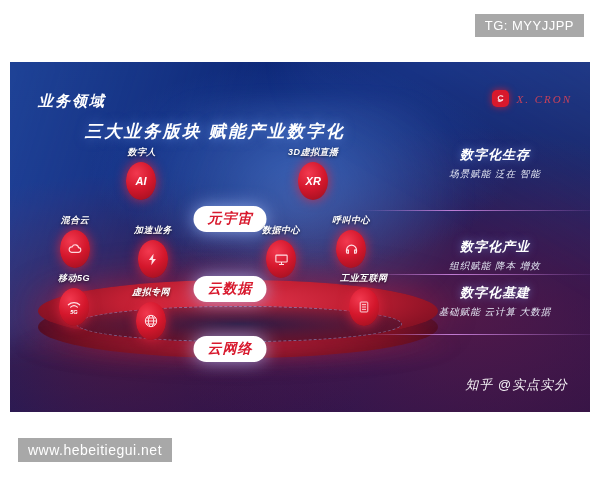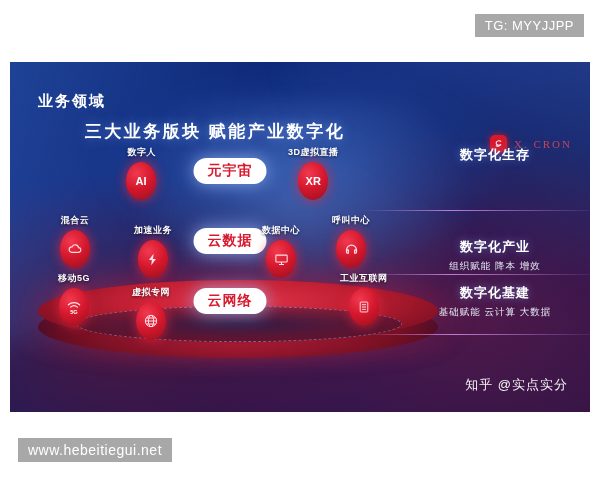--- a/index.html
+++ b/index.html
@@ -20,20 +20,21 @@
 
   
   #poster{
     position:absolute;left:10px;top:62px;width:580px;height:350px;
     overflow:hidden;
     background:
       radial-gradient(ellipse 300px 150px at 50% 30%, rgba(30,70,160,.85) 0%, rgba(13,32,92,0) 70%),
       radial-gradient(ellipse 420px 260px at 78% 72%, rgba(96,26,70,.75) 0%, rgba(13,25,70,0) 72%),
       radial-gradient(ellipse 380px 230px at 18% 78%, rgba(120,18,40,.55) 0%, rgba(12,24,68,0) 70%),
       linear-gradient(160deg,#0d2a78 0%,#10297a 28%,#121f63 55%,#241551 78%,#2b1346 100%);
+    font-style: italic;
   }
   
   .beam{position:absolute;pointer-events:none;}
   #beam-a{left:-60px;top:-40px;width:420px;height:300px;
     background:linear-gradient(115deg,rgba(90,150,255,.30),rgba(90,150,255,0) 62%);
     transform:rotate(-8deg);filter:blur(14px);}
   #beam-b{right:-80px;top:-50px;width:380px;height:280px;
     background:linear-gradient(210deg,rgba(120,170,255,.22),rgba(120,170,255,0) 65%);
     filter:blur(16px);}
   #beam-c{left:120px;top:40px;width:340px;height:240px;
@@ -51,21 +52,21 @@
     font-size:15px;font-weight:bold;letter-spacing:2px;z-index:20;
   }
   #main-title{
     position:absolute;left:0;right:0;top:58px;text-align:center;
     color:#ffffff;font-size:17px;font-weight:bold;letter-spacing:2.5px;
     z-index:20;text-shadow:0 0 12px rgba(120,170,255,.6);
     padding-right:170px;
   }
   #brand{
     position:absolute;right:18px;top:28px;display:flex;align-items:center;
-    gap:7px;z-index:20;margin-top:45px;
+    gap:7px;z-index:20;
   }
   #brand-mark{
     width:17px;height:17px;border-radius:5px;background:#d8192c;
     display:flex;align-items:center;justify-content:center;
     box-shadow:0 0 7px rgba(216,25,44,.8);
   }
   #brand-text{color:#c8415a;font-size:11px;letter-spacing:2px;
     font-family:"Liberation Serif","DejaVu Serif",serif;}
 
   
@@ -93,20 +94,21 @@
     filter:blur(7px);
   }
 
   
   .tier{position:absolute;z-index:15;height:60px;}
   .pill{
     position:absolute;background:#ffffff;border-radius:14px;
     padding:4px 14px;font-size:14px;font-weight:bold;color:#d81a2e;
     letter-spacing:1px;box-shadow:0 0 18px rgba(160,190,255,.75);
     white-space:nowrap;
+    margin-top:48px;
   }
   .node{position:absolute;display:flex;flex-direction:column;align-items:center;}
   .node-label{
     color:#ffffff;font-size:9px;font-weight:bold;white-space:nowrap;
     margin-bottom:3px;letter-spacing:.5px;text-shadow:0 1px 3px rgba(0,0,0,.6);
   }
   .node-circle{
     width:30px;height:38px;border-radius:50%;
     background:radial-gradient(circle at 36% 30%,#f2394f 0%,#d4172c 48%,#97101f 100%);
     box-shadow:0 0 12px rgba(225,35,60,.85);
@@ -254,20 +256,21 @@
         <svg width="14" height="16" viewBox="0 0 24 24" fill="none" stroke="#ffe2e6" stroke-width="1.6">
           <rect x="5.5" y="3.5" width="13" height="17" rx="1.3"></rect>
           <path d="M8.5 8h7M8.5 12h7M8.5 16h7"></path>
         </svg>
       </span>
     </div>
   </div>
 
   <div class="info" style="top:84px;">
     <div class="info-title">数字化生存</div>
+    <div class="info-sub">场景赋能  泛在  智能</div>
   </div>
   <div class="info" style="top:176px;">
     <div class="info-title">数字化产业</div>
     <div class="info-sub">组织赋能  降本  增效</div>
   </div>
   <div class="info" style="top:222px;">
     <div class="info-title">数字化基建</div>
     <div class="info-sub">基础赋能  云计算  大数据</div>
   </div>
 

